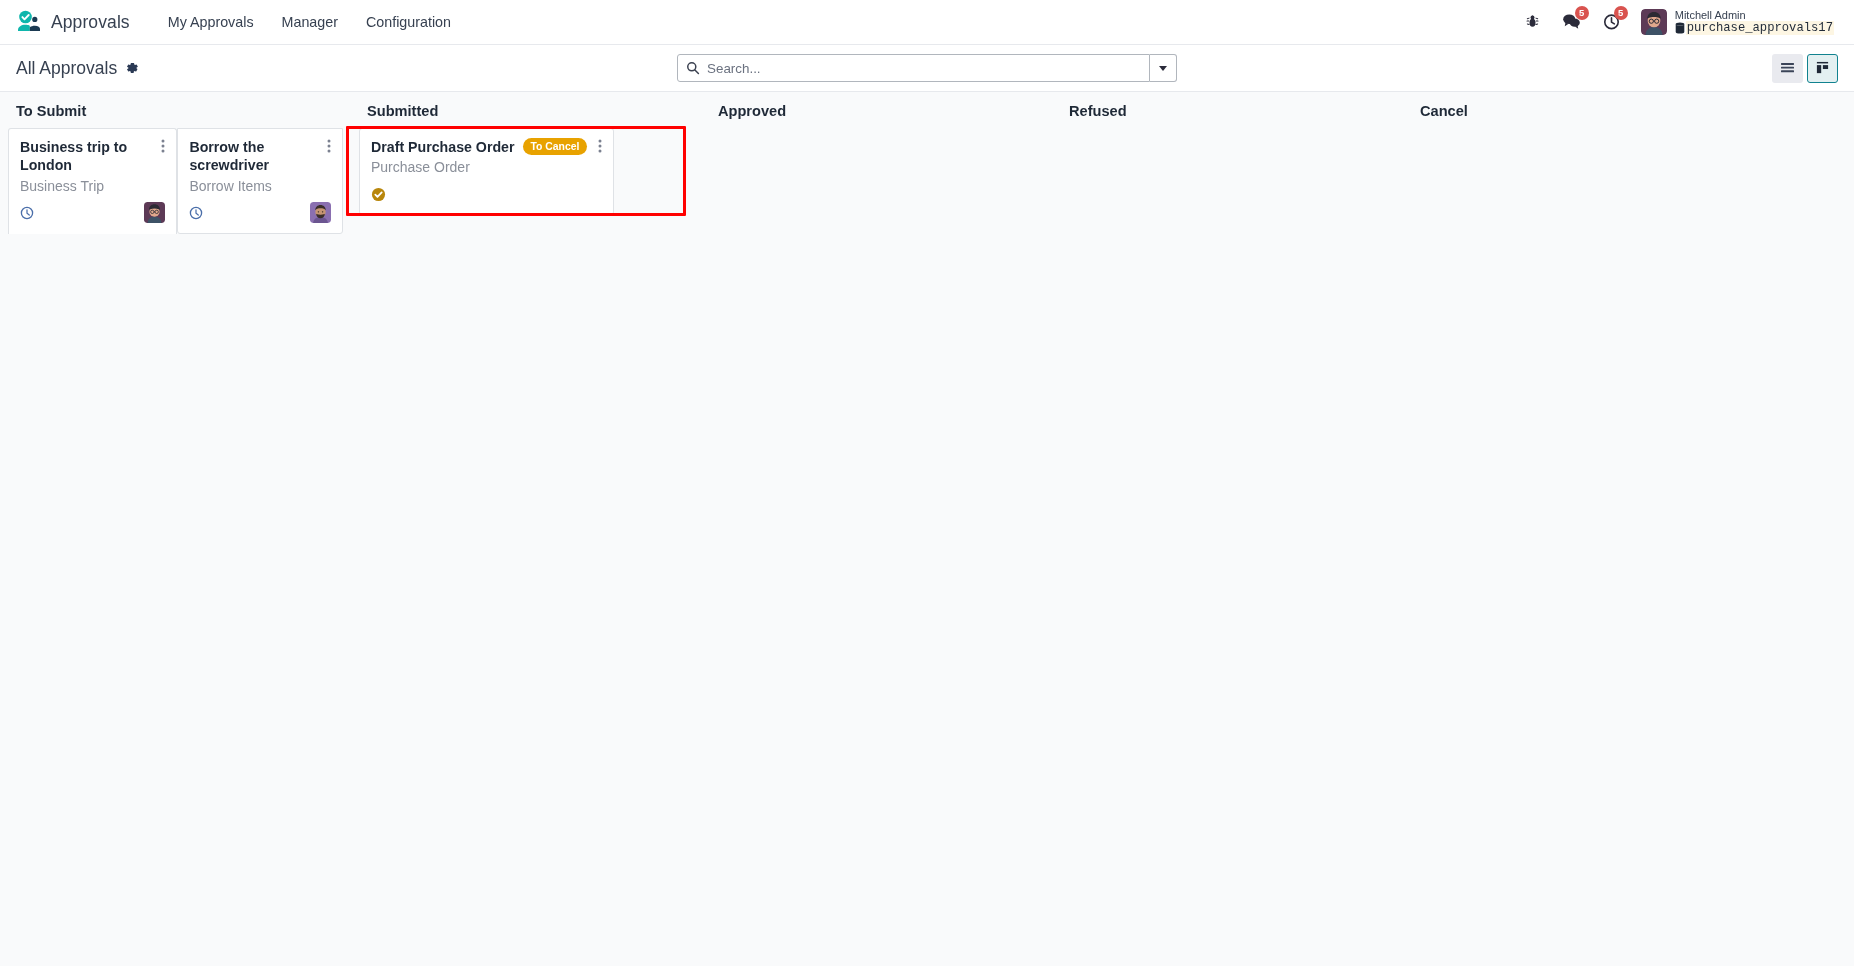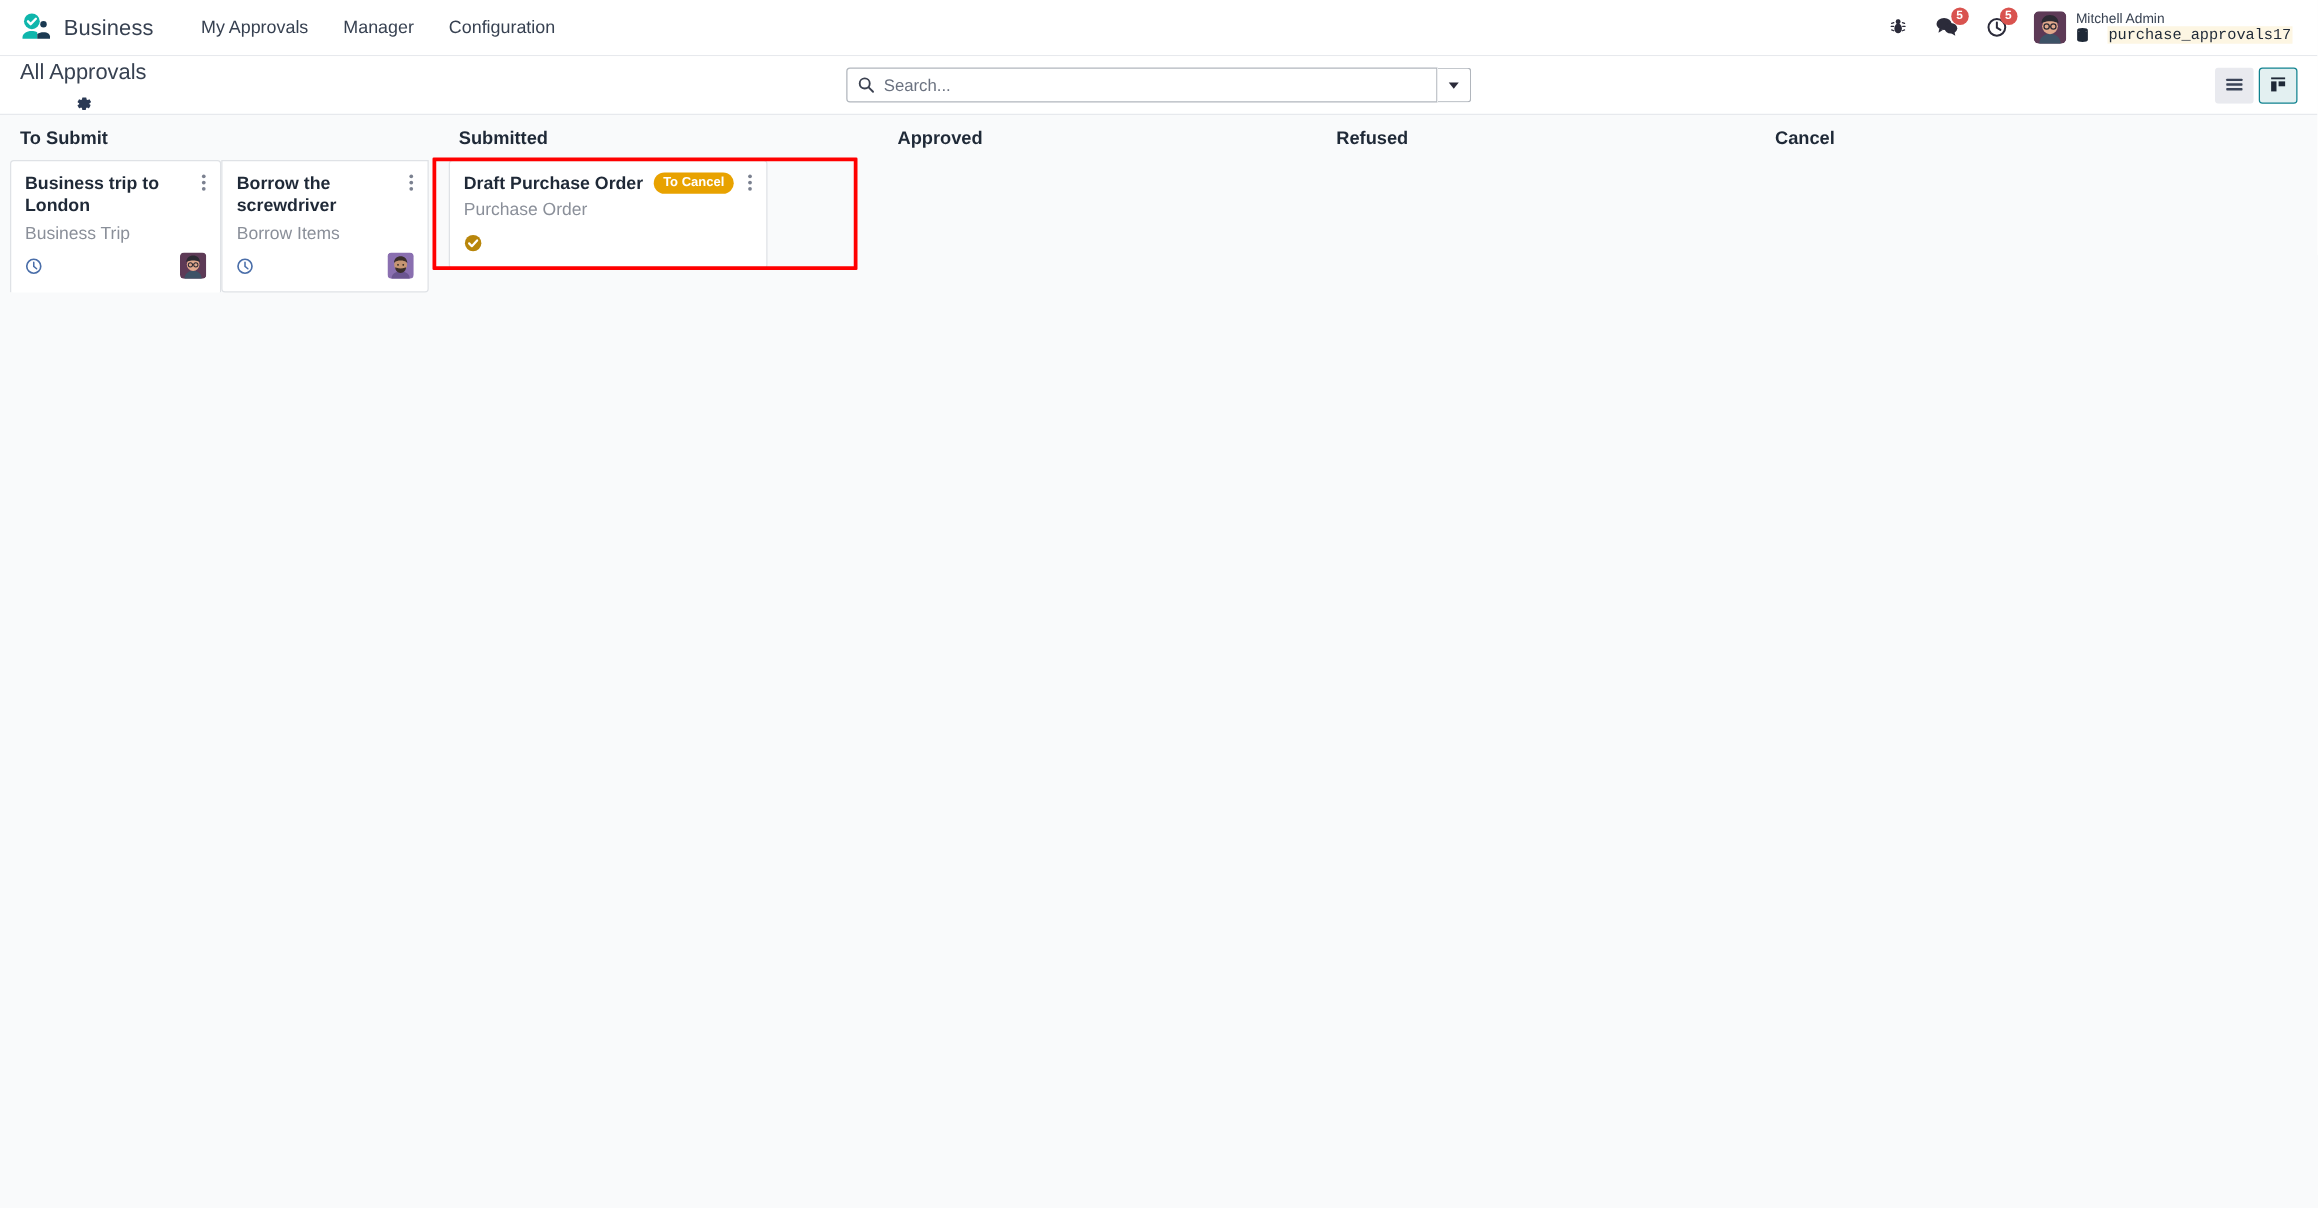--- a/index.html
+++ b/index.html
@@ -79,21 +79,21 @@
     padding: 2px 4px 2px 10px;
     cursor: pointer;
   }
   .user-avatar {
     width: 26px; height: 26px;
     border-radius: 4px;
     display: block;
   }
   .user-text { display: flex; flex-direction: column; line-height: 1.15; }
   .user-name { font-size: 11px; color: #374151; }
-  .db-row { display: flex; align-items: center; gap: 15px; }
+  .db-row { display: flex; align-items: center; gap: 1px; }
   .db-name {
     font-family: "Liberation Mono", monospace;
     font-size: 12.2px;
     color: #1f2937;
     background: #fdf6e3;
     padding: 0 1px;
   }
 
   
   .control-panel {
@@ -102,21 +102,20 @@
     display: flex;
     align-items: center;
     padding: 0 16px;
     position: relative;
     border-bottom: 1px solid #e7e9ed;
   }
   .breadcrumb {
     display: flex;
     align-items: center;
     gap: 8px;
-    flex-direction: column;
   }
   .breadcrumb-title {
     font-size: 17.5px;
     color: #374151;
   }
   .gear-btn {
     cursor: pointer;
     display: flex;
     align-items: center;
     color: #2b3a55;
@@ -301,21 +300,21 @@
 <div class="navbar">
 
   <div class="brand">
     <svg class="brand-logo" viewBox="0 0 26 26">
       <circle cx="9.5" cy="8" r="6.3" fill="#0fb6ac"></circle>
       <path d="M6.4 8.1l2.1 2.2 4.2-4.3" stroke="#ffffff" stroke-width="1.9" fill="none" stroke-linecap="round" stroke-linejoin="round"></path>
       <circle cx="18.8" cy="10.4" r="2.6" fill="#1b3a52"></circle>
       <path d="M2 21c0-3.2 3.4-5.2 7.2-5.2s4.6 1.1 4.6 1.1V22H2z" fill="#0fb6ac"></path>
       <path d="M13.8 18.2c1.3-1 3.1-1.5 5-1.5 3.4 0 5.2 1.6 5.2 3.4V22H13.8z" fill="#1b3a52"></path>
     </svg>
-    <span class="brand-title">Business</span>
+    <span class="brand-title">Approvals</span>
   </div>
 
   <div class="nav-items">
     <div class="nav-item">My Approvals</div>
     <div class="nav-item">Manager</div>
     <div class="nav-item">Configuration</div>
   </div>
 
   <div class="nav-right">
 

